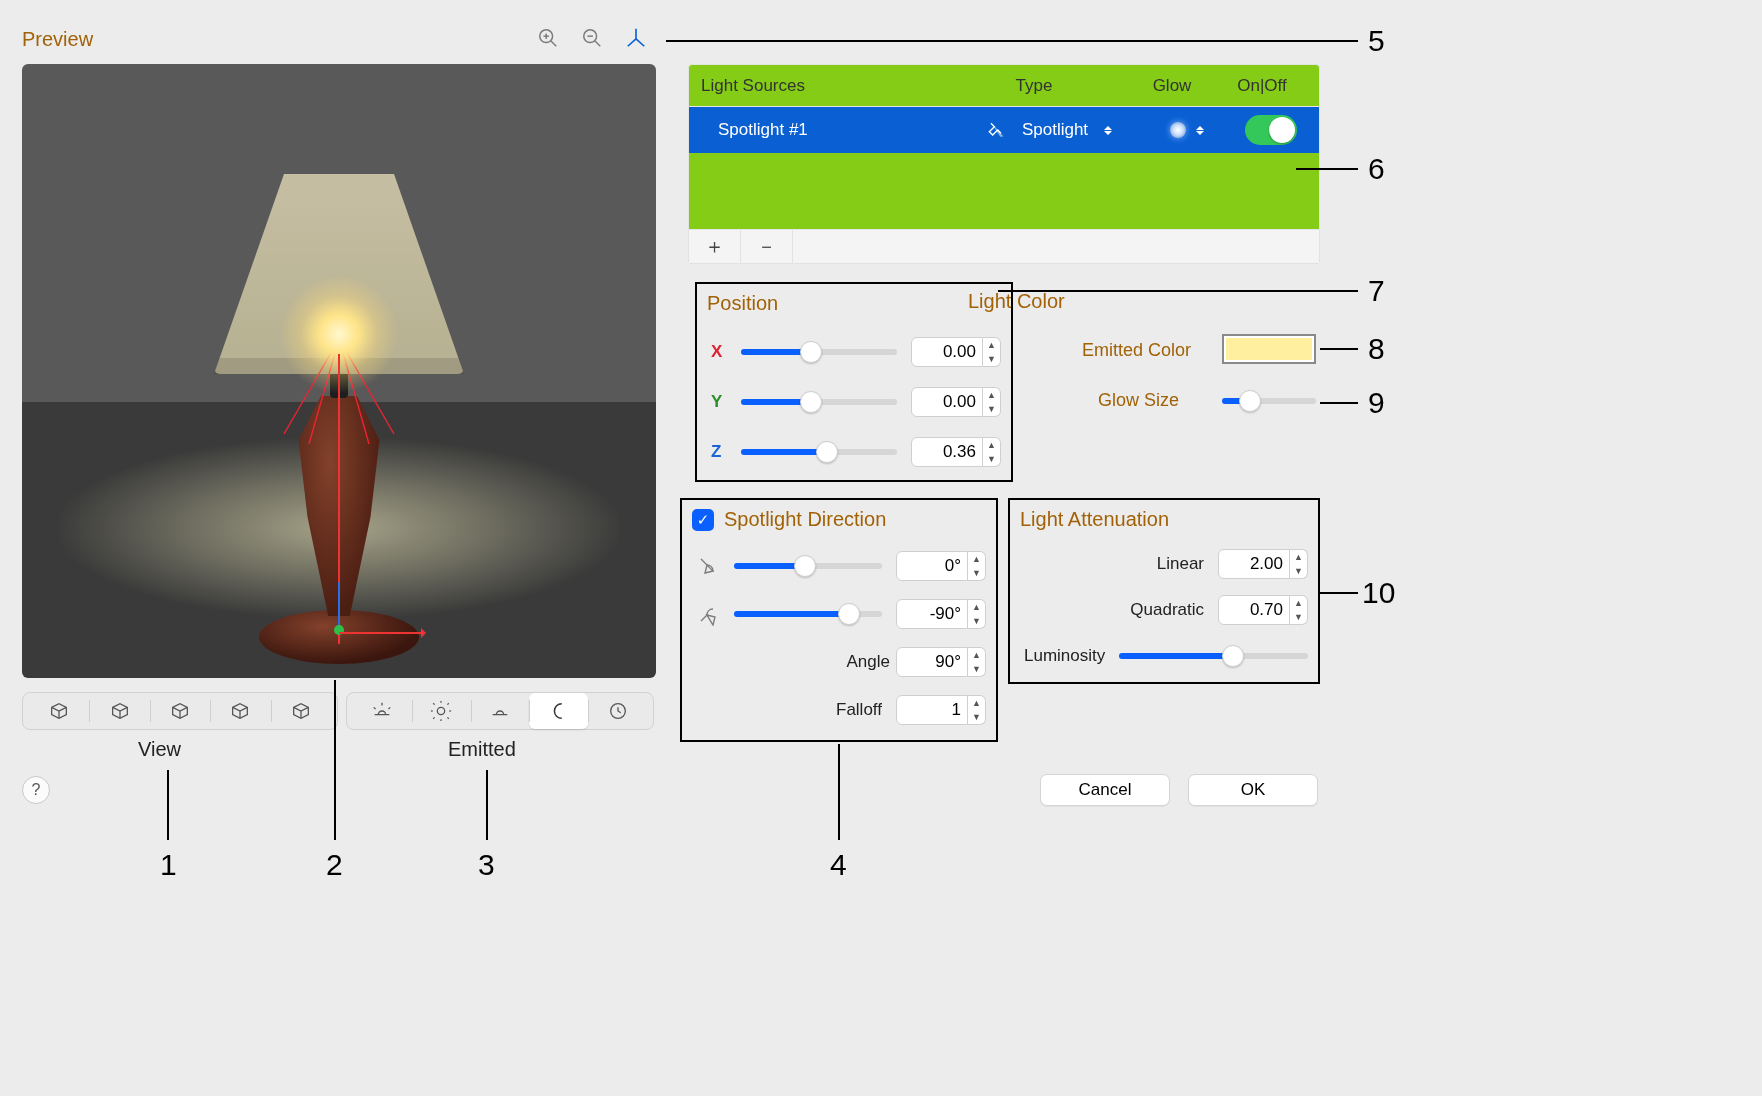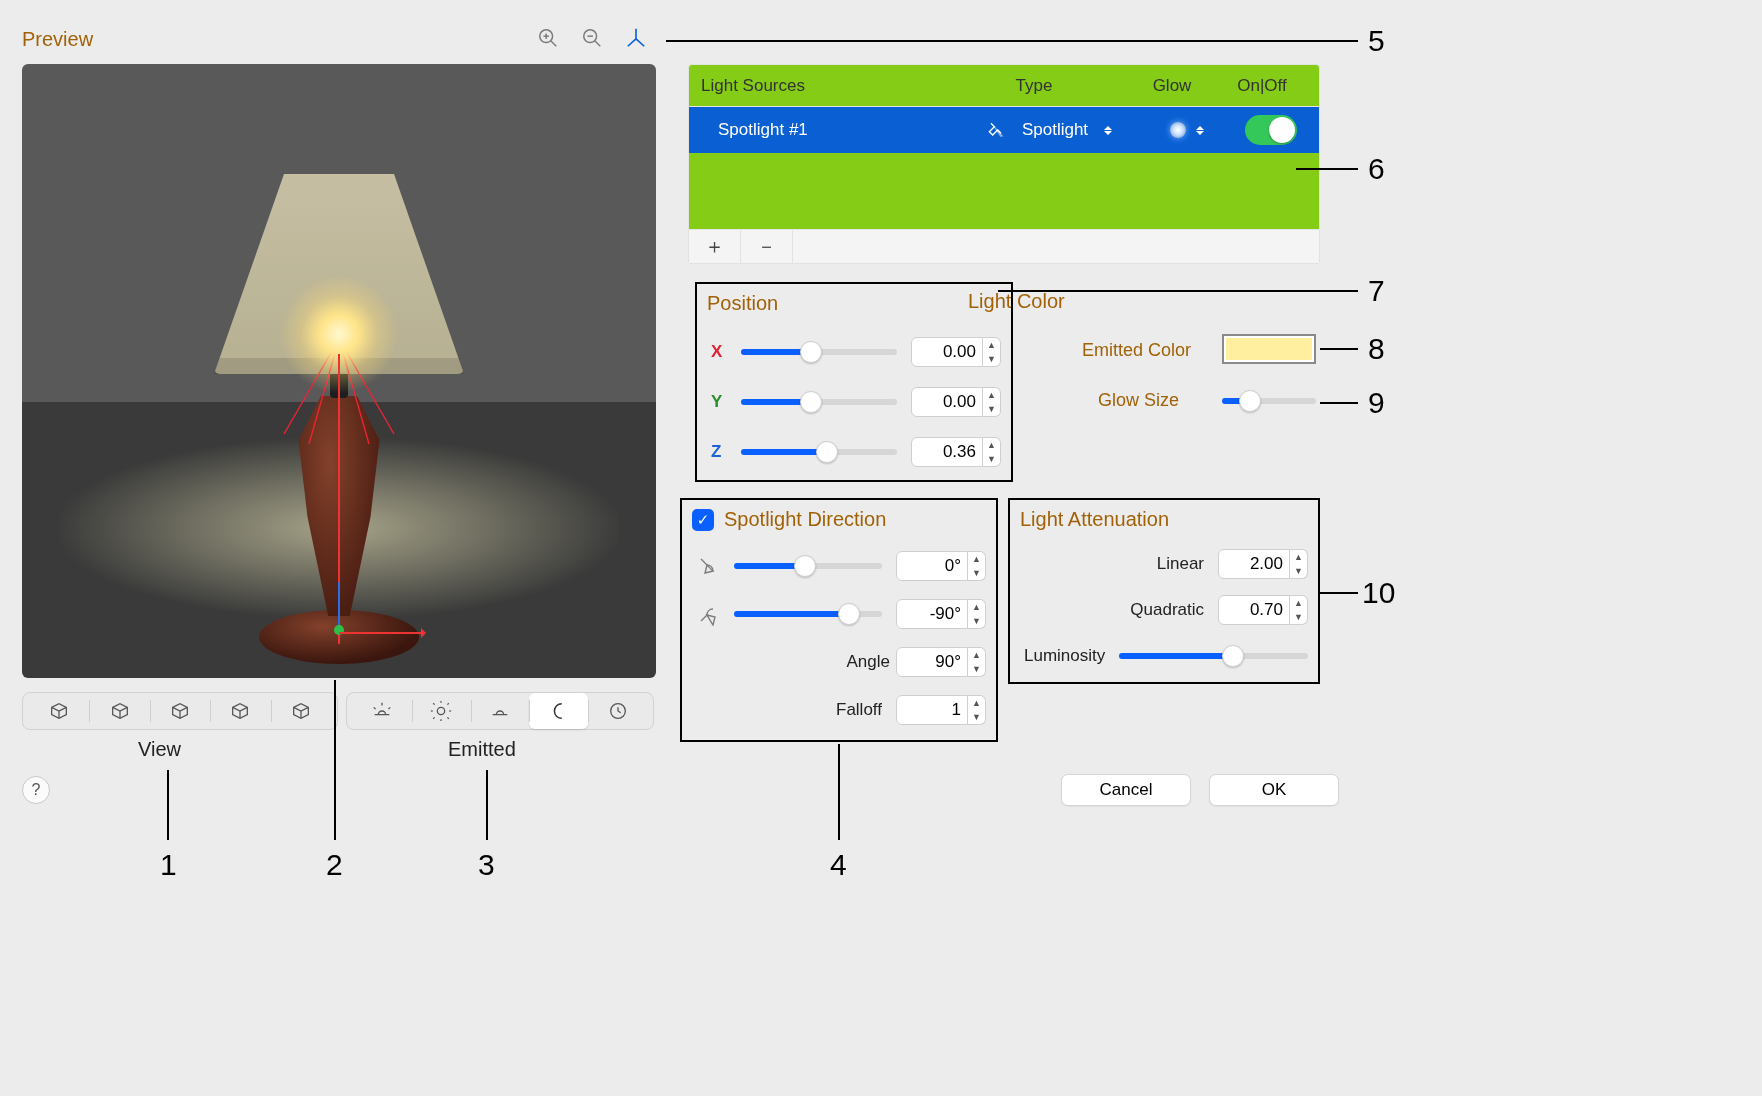--- a/index.html
+++ b/index.html
@@ -186,21 +186,21 @@
       position:absolute; left:1008px; top:498px; width:312px; height:186px;
       border:2px solid #000;
     }
     .atten-title { position:absolute; left:10px; top:8px;}
     .at-row { position:absolute; left:14px; right:10px; height:40px; display:flex; align-items:center; justify-content:flex-end; gap:14px;}
     .at-row.a{top:44px;} .at-row.b{top:90px;} .at-row.c{top:136px;}
     .at-label{ }
 
     .btn {
       height:32px; padding:0 26px; border-radius:7px; border:1px solid #d5d5d5;
-      background:#fff; font-size:17px; box-shadow:0 1px 1px rgba(0,0,0,0.05);margin-left:21px;
+      background:#fff; font-size:17px; box-shadow:0 1px 1px rgba(0,0,0,0.05);
     }
     .cancel-btn{ position:absolute; left:1040px; top:774px; width:130px;}
     .ok-btn{ position:absolute; left:1188px; top:774px; width:130px;}
 
     
     .callout-num { position:absolute; font-size:30px; color:#000; }
     .callout-line { position:absolute; background:#000; }
     .callout-h { height:2px; }
     .callout-v { width:2px; }
   </style>

